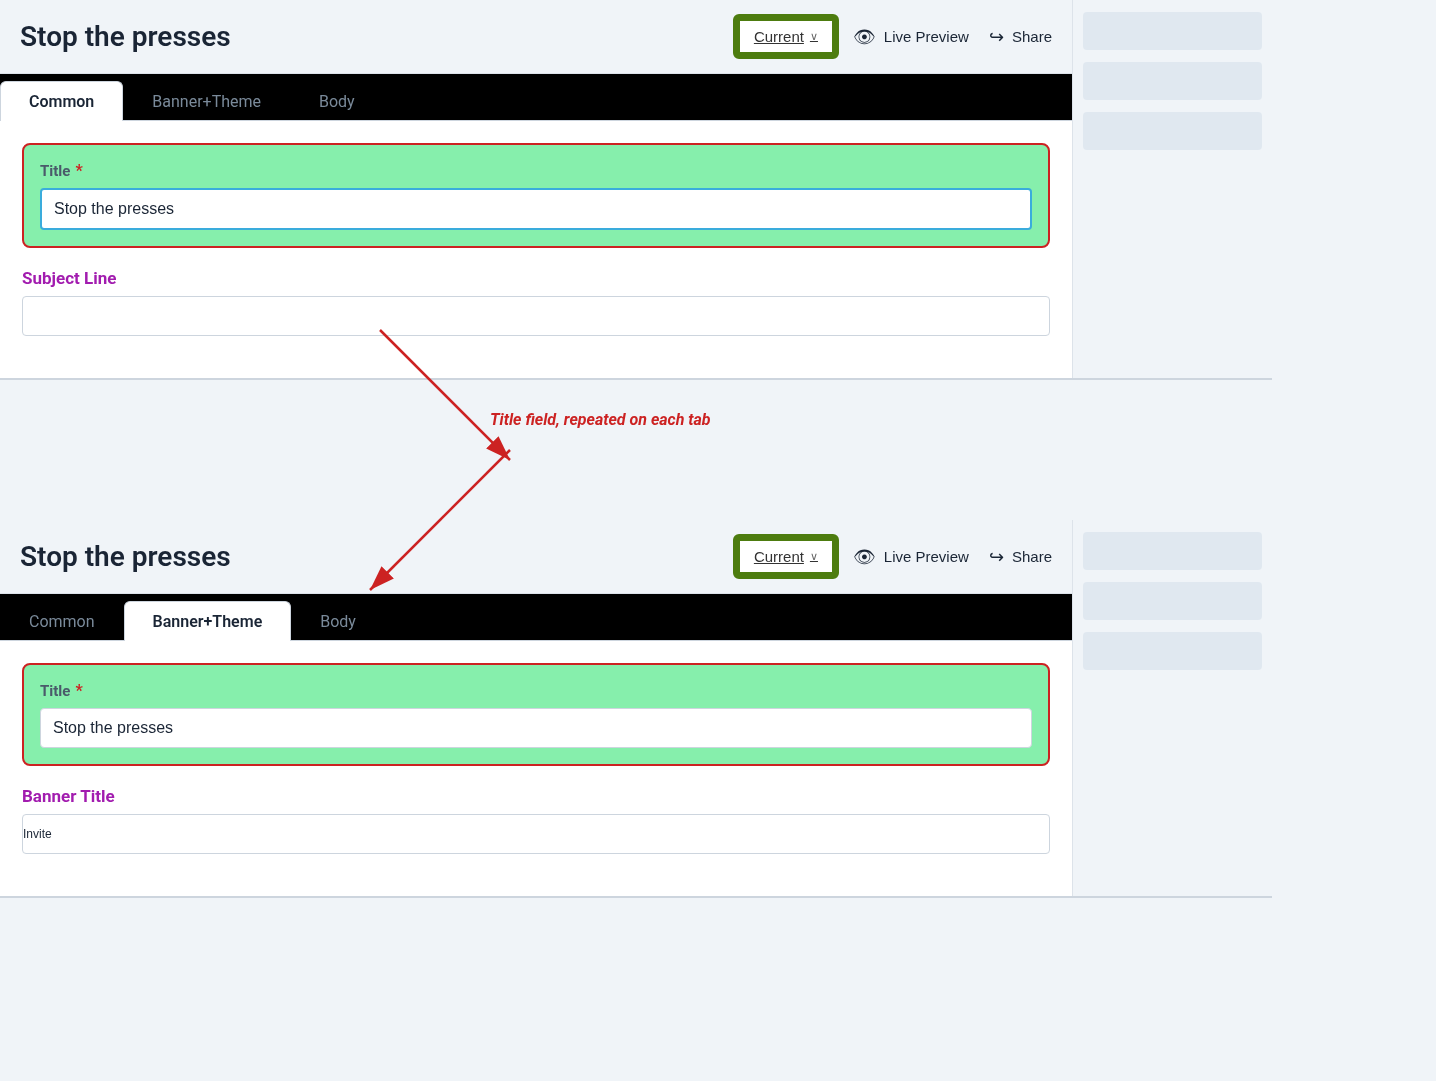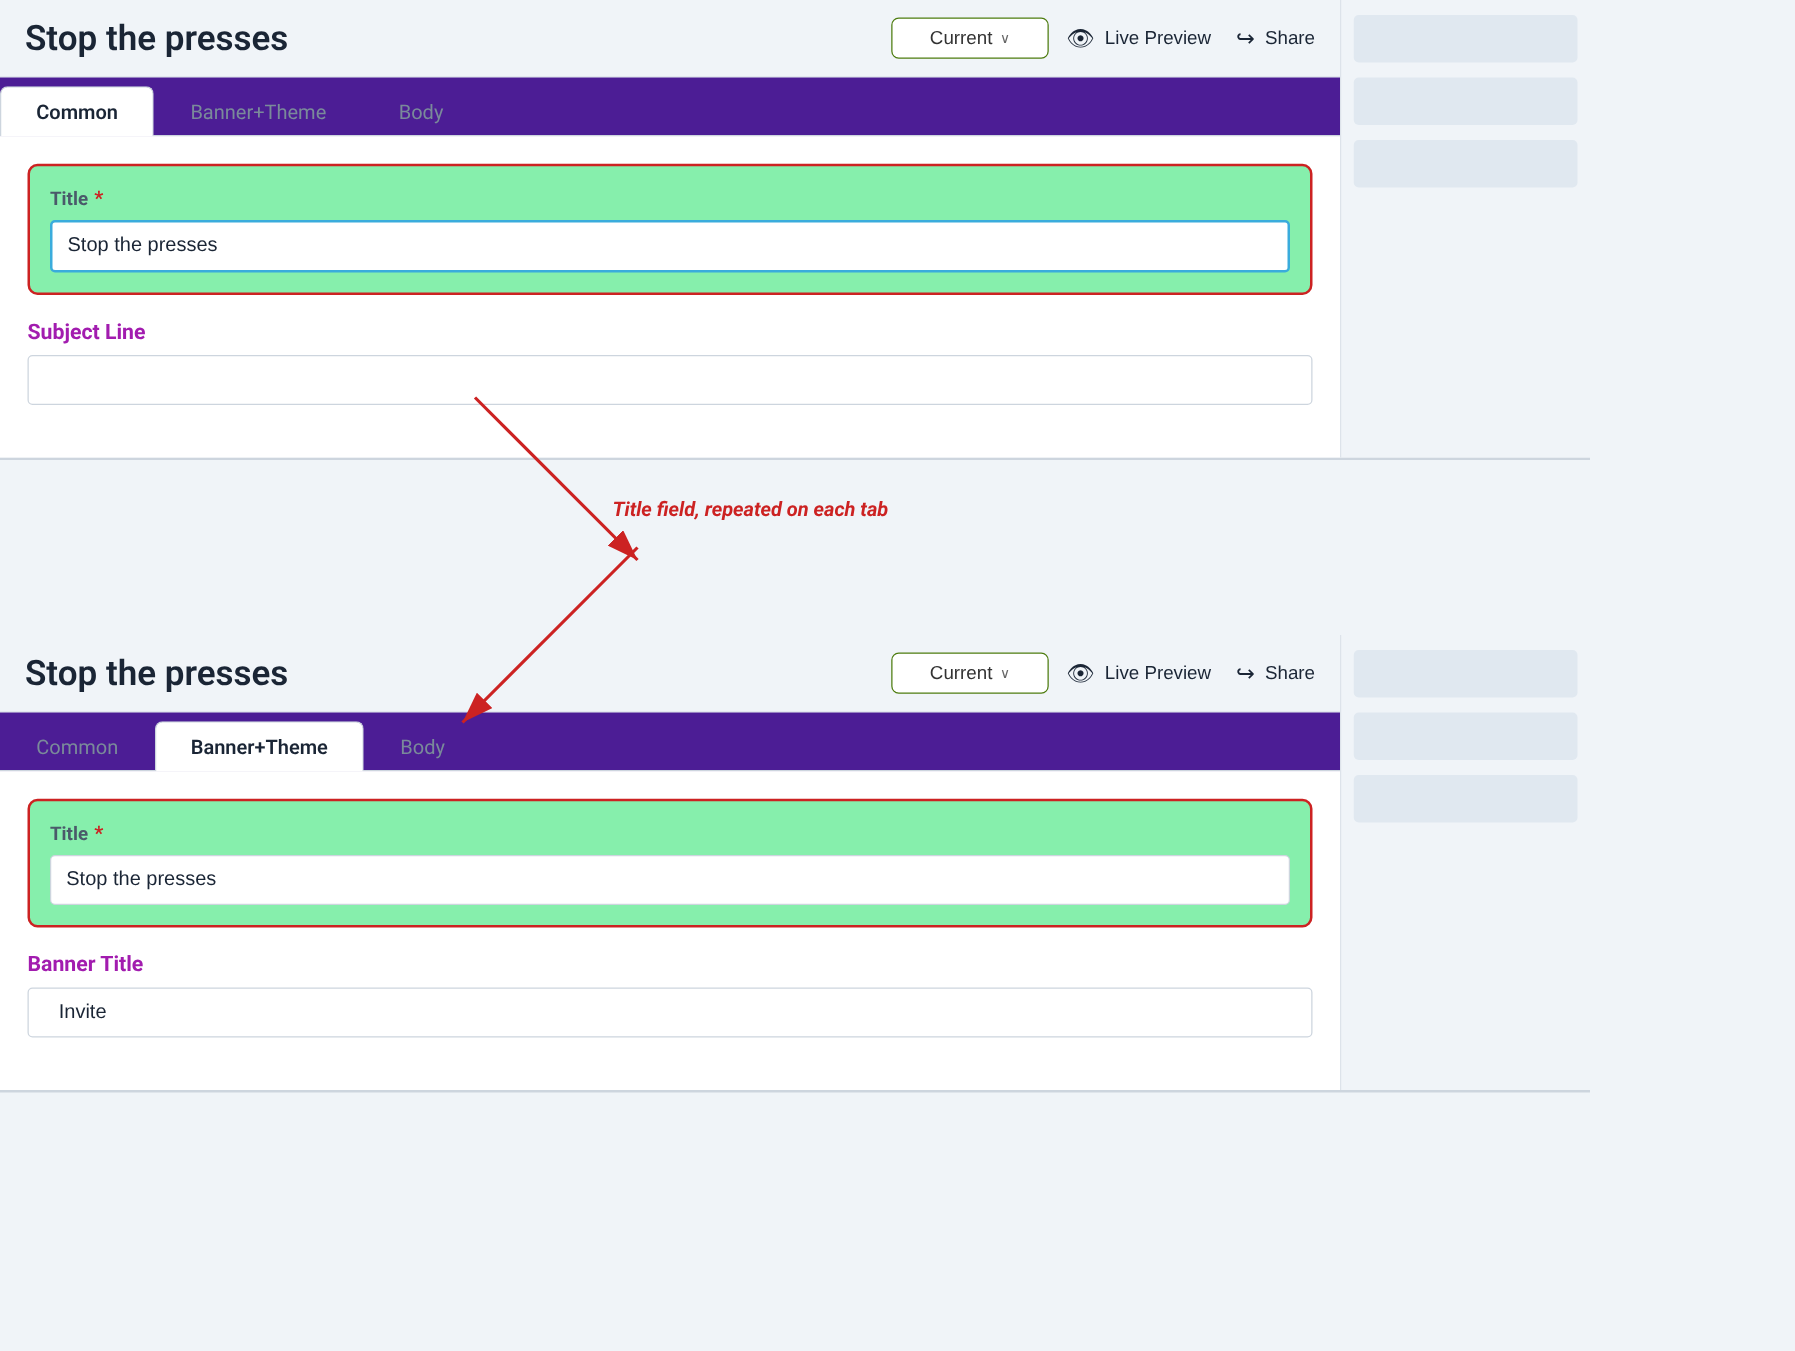--- a/index.html
+++ b/index.html
@@ -23,27 +23,28 @@
     .panel-title {
       font-size: 28px;
       font-weight: 600;
       color: #1a2535;
       flex: 1;
     }
     .version-dropdown {
       display: flex;
       align-items: center;
       gap: 6px;
-      padding: 7px 30px;
+      padding: 7px 14px;
       background: #fff;
-      border: 1px solid #4d7c0f;
+      border: 7px solid #4d7c0f;
       border-radius: 6px;
       font-size: 15px;
       color: #333;
       cursor: pointer;
+      text-decoration: underline;
     }
     .version-dropdown .chevron {
       font-size: 11px;
       color: #666;
     }
     .header-actions {
       display: flex;
       align-items: center;
       gap: 20px;
       margin-left: auto;
@@ -56,21 +57,21 @@
       color: #1a2535;
       background: none;
       border: none;
       cursor: pointer;
       font-weight: 500;
     }
 
     
     .tab-bar {
       display: flex;
-      background: #4c1d95;
+      background: #000000;
       border-bottom: 1px solid #cdd5de;
       padding-top: 6px;
       padding-left: 0;
     }
     .tab {
       padding: 10px 28px;
       font-size: 16px;
       color: #7a8a9a;
       cursor: pointer;
       border-radius: 6px 6px 0 0;
@@ -134,22 +135,22 @@
       margin-bottom: 20px;
     }
     .subject-label {
       font-size: 17px;
       font-weight: 700;
       color: #a21caf;
       margin-bottom: 8px;
     }
     .subject-input {
       width: 100%;
-      padding: 10px 24px;
-      font-size: 16px;
+      padding: 10px 0;
+      font-size: 12px;
       border: 1px solid #cdd5de;
       border-radius: 4px;
       outline: none;
       color: #1a2535;
       min-height: 40px;
     }
 
     
     .page-wrapper {
       display: flex;

